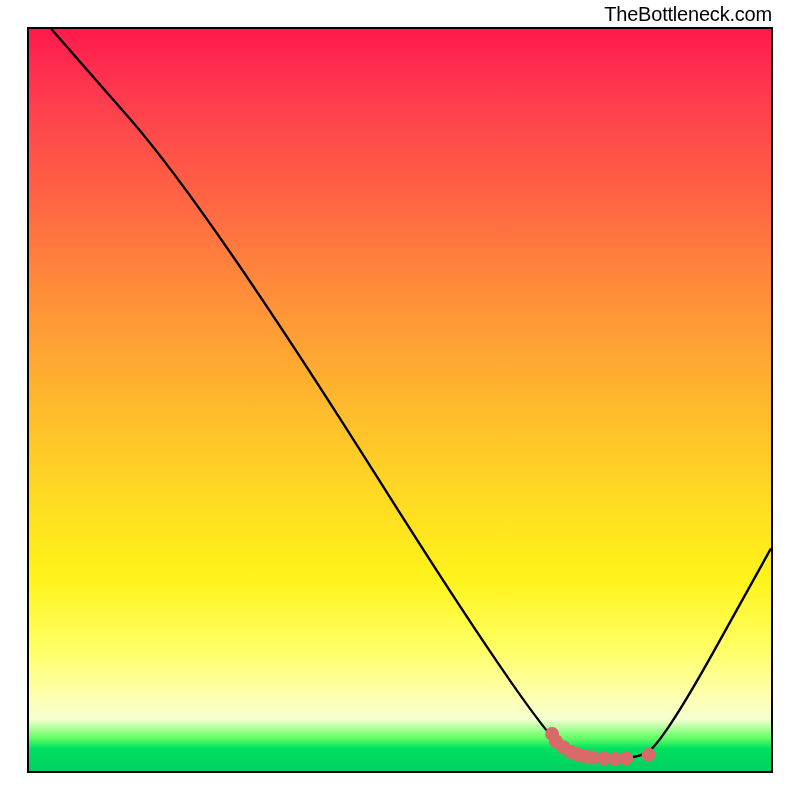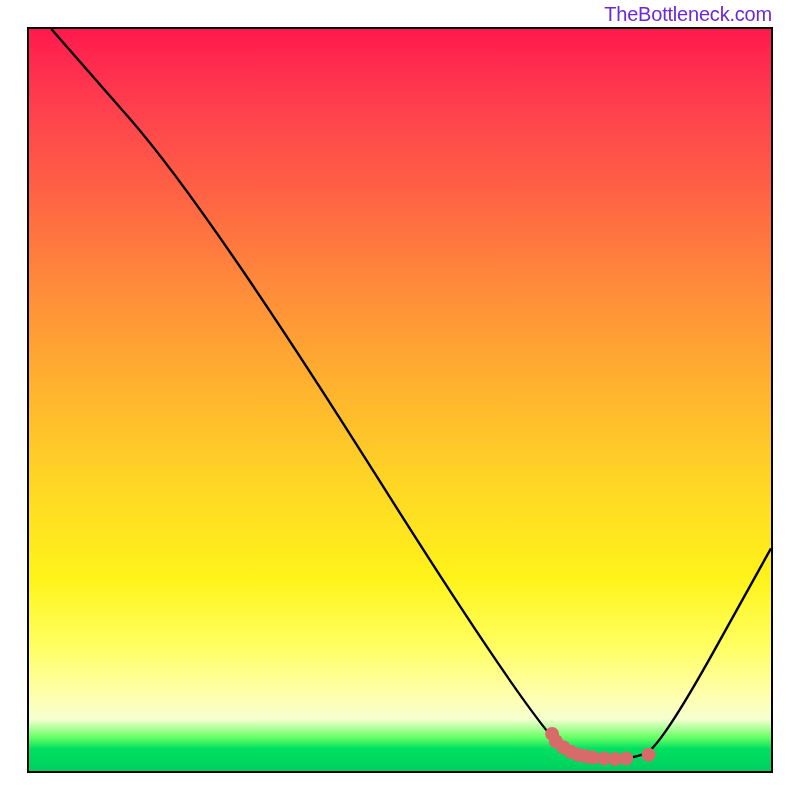--- a/index.html
+++ b/index.html
@@ -42,21 +42,21 @@
   .curve-svg {
     position: absolute;
     inset: 0;
     width: 100%;
     height: 100%;
   }
   .attribution {
     position: absolute;
     top: 3px;
     right: 28px;
-    color: #6d28d9;
+    color: #000000;
     font-size: 20px;
     font-weight: 500;
     letter-spacing: -0.2px;
   }
 </style>
 </head>
 <body>
 
 <div class="attribution">TheBottleneck.com</div>
 

